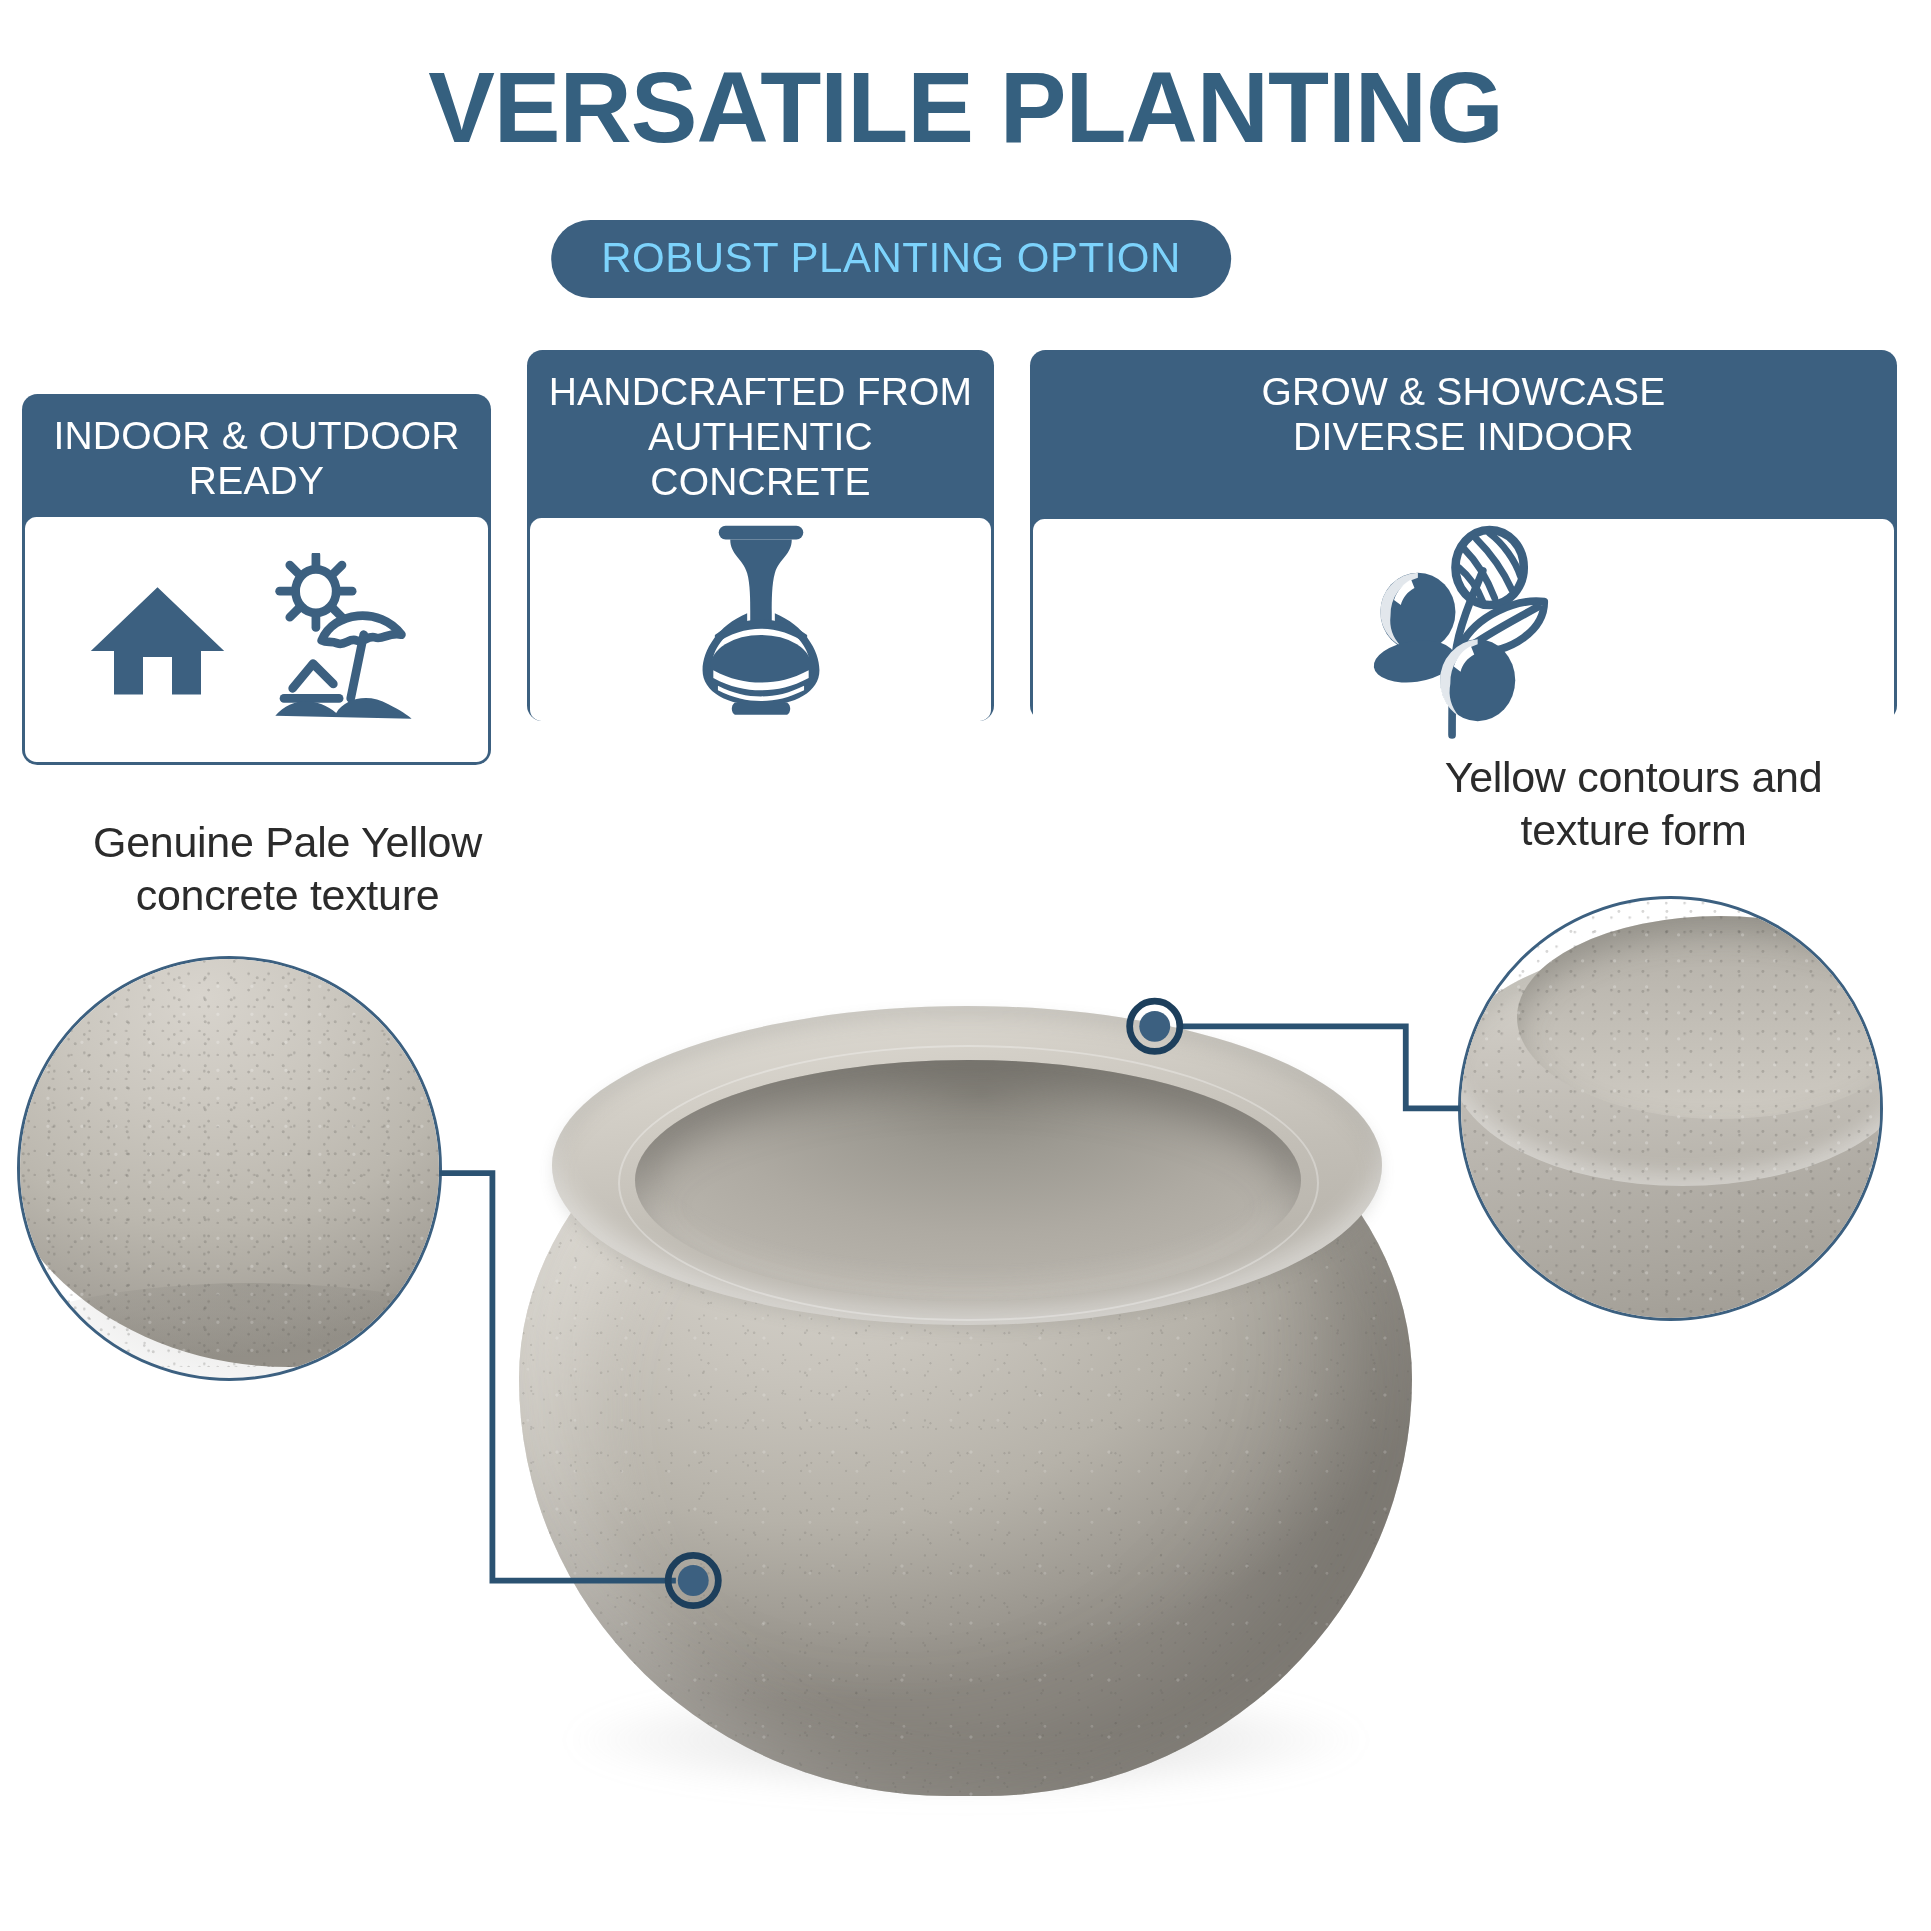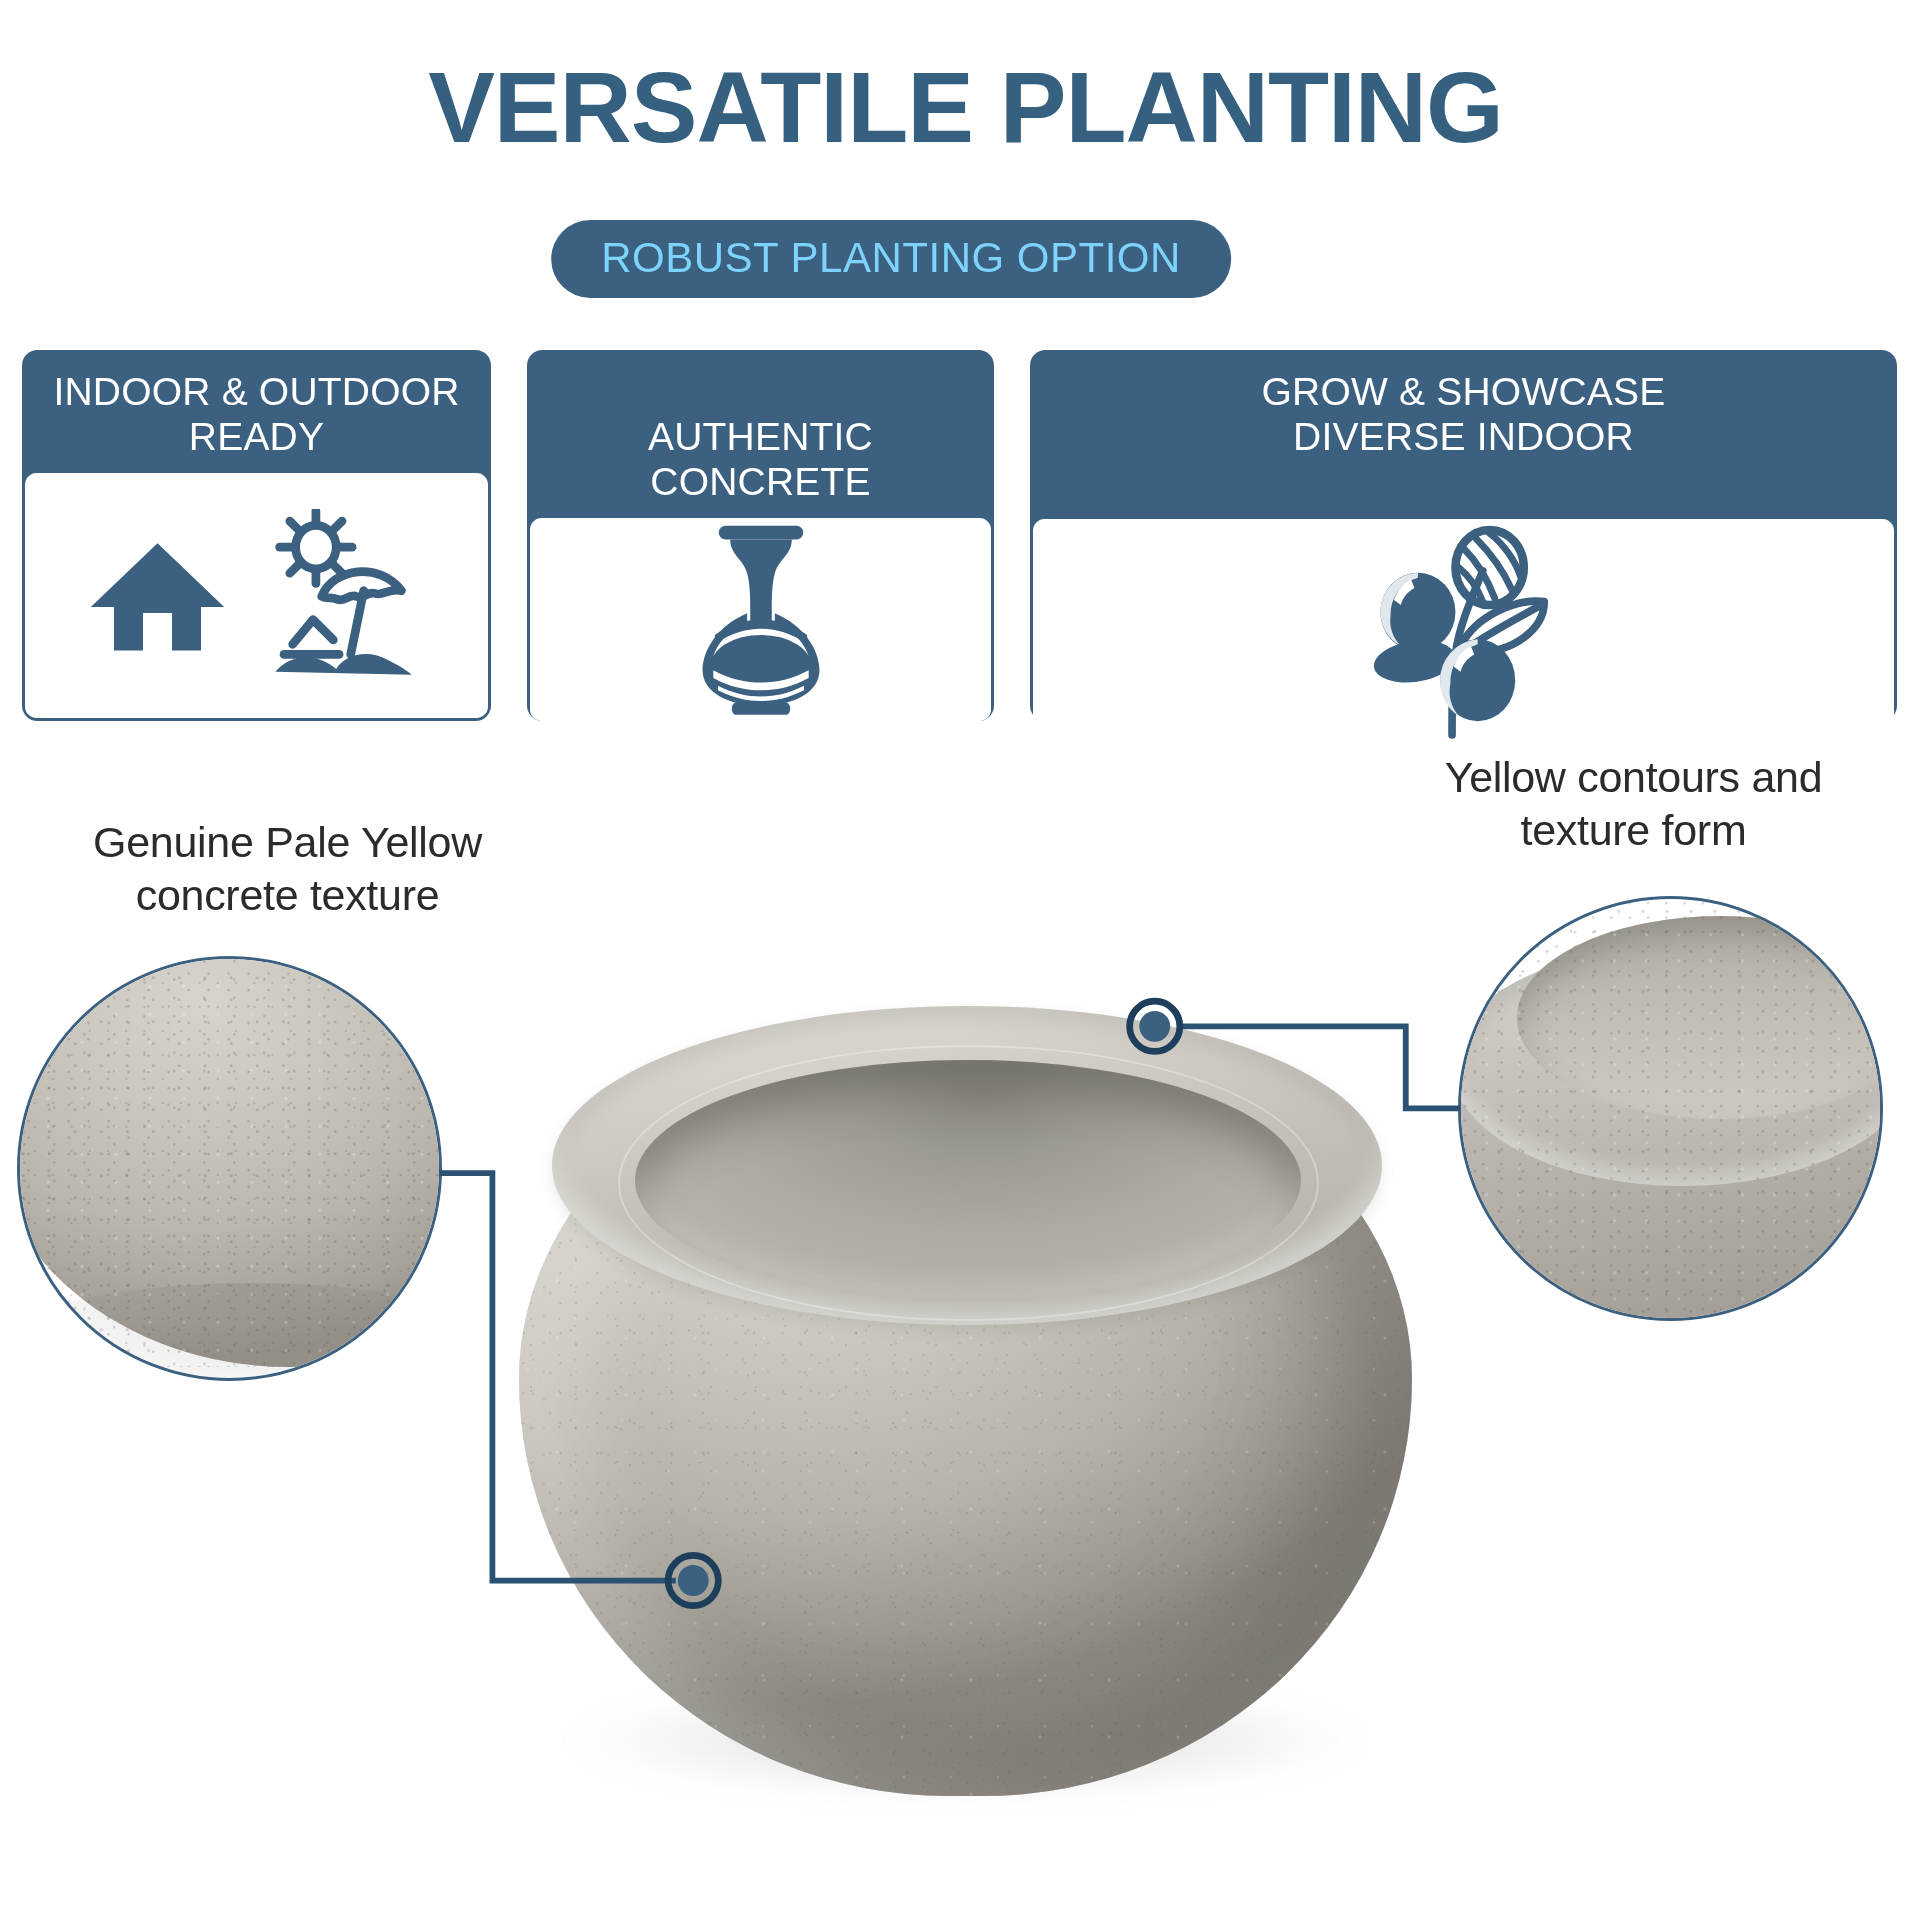--- a/index.html
+++ b/index.html
@@ -61,21 +61,21 @@
   }
   .fbox .fbody {
     flex: 1;
     background: #ffffff;
     border-radius: 11.6px;
     display: flex;
     align-items: center;
     justify-content: center;
     gap: 25px;
   }
-  #fbox-1 { left: 22px;   width: 469px; }
+  #fbox-1 { left: 22px;   width: 469px; margin-top: 44px; }
   #fbox-2 { left: 527px;  width: 467px; }
   #fbox-3 { left: 1030px; width: 867px; }
   #fbox-3 { left: 1030px; width: 867px; gap: 46px; }
 
   .icon-svg { display: block; }
 
   
   .callout-label {
     position: absolute;
     color: #2b2b2b;
@@ -278,21 +278,21 @@
           <path d="M26 93 L40 76 L54 90"></path>
           <line x1="20" y1="100" x2="58" y2="100"></line>
         </g>
         <path fill="#3c6080" d="M14 112 C26 98 44 100 56 110 C62 100 78 96 92 104 C100 108 106 112 108 114 Z"></path>
       </svg>
     </div>
   </div>
 
   <div class="fbox" id="fbox-2">
     <div class="fhead">
-      <br>
+      <span>HANDCRAFTED FROM</span><br>
       <span>AUTHENTIC CONCRETE</span>
     </div>
     <div class="fbody">
       <svg class="icon-svg" width="154" height="203" viewBox="0 0 100 132">
         <g fill="#3c6080">
 
           <path d="M27 5 h46 a4 4 0 0 1 0 9 h-46 a4 4 0 0 1 0 -9 z"></path>
 
           <path d="M30 14 h40 c0 10 -8 12 -11 22 c-2 7 -2 18 -2 25 h-14 c0 -7 0 -18 -2 -25 c-3 -10 -11 -12 -11 -22 z
                    M43 61 h14 v6 h-14 z"></path>

